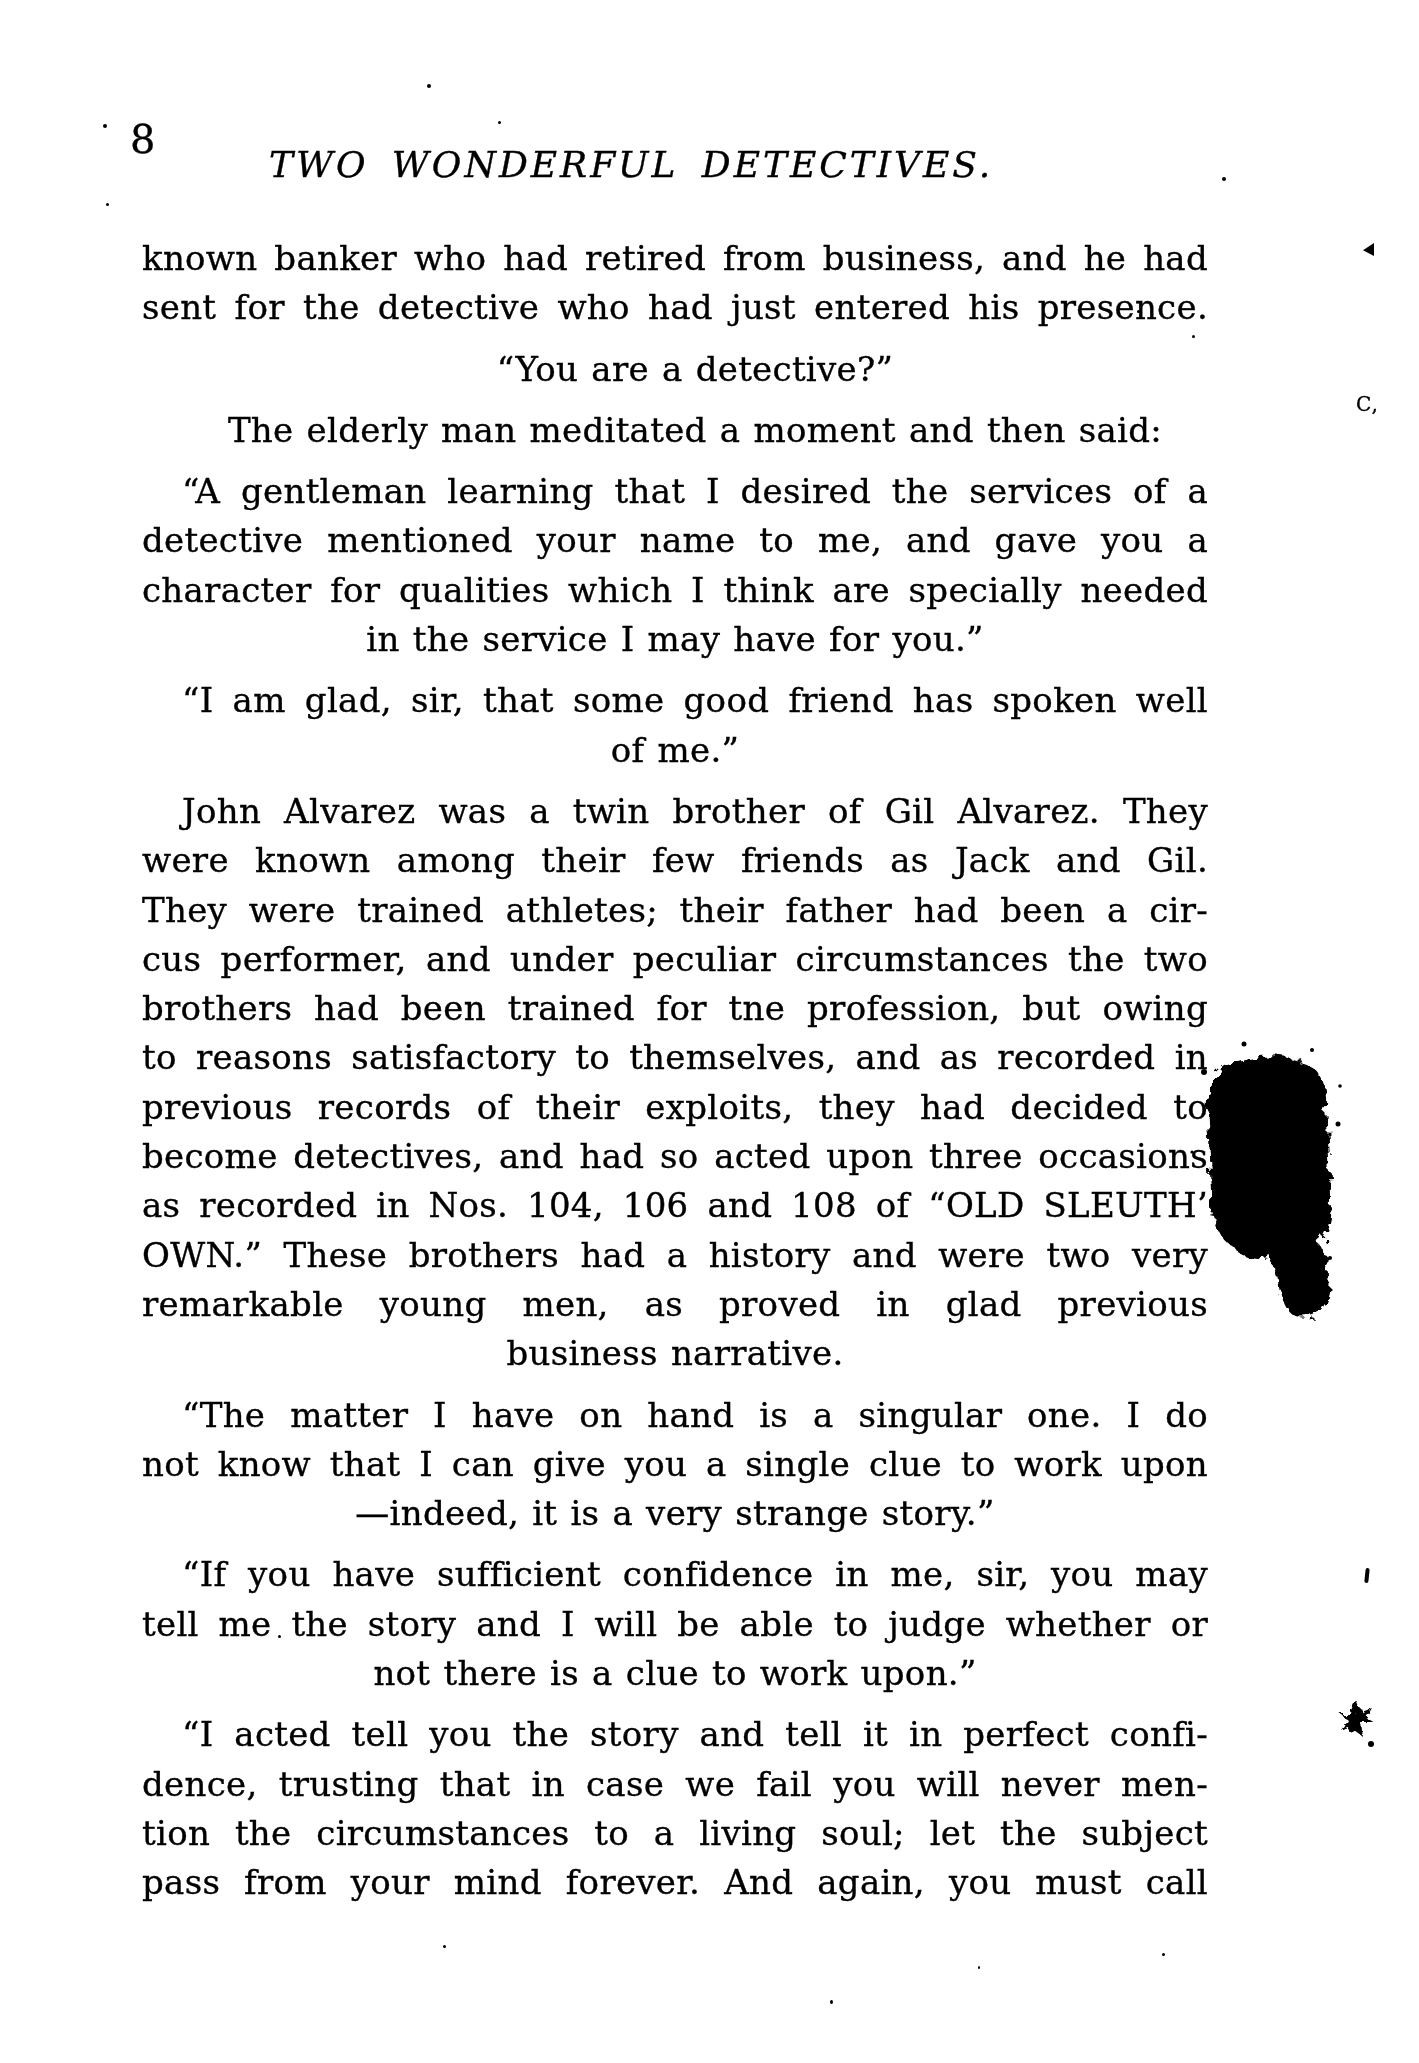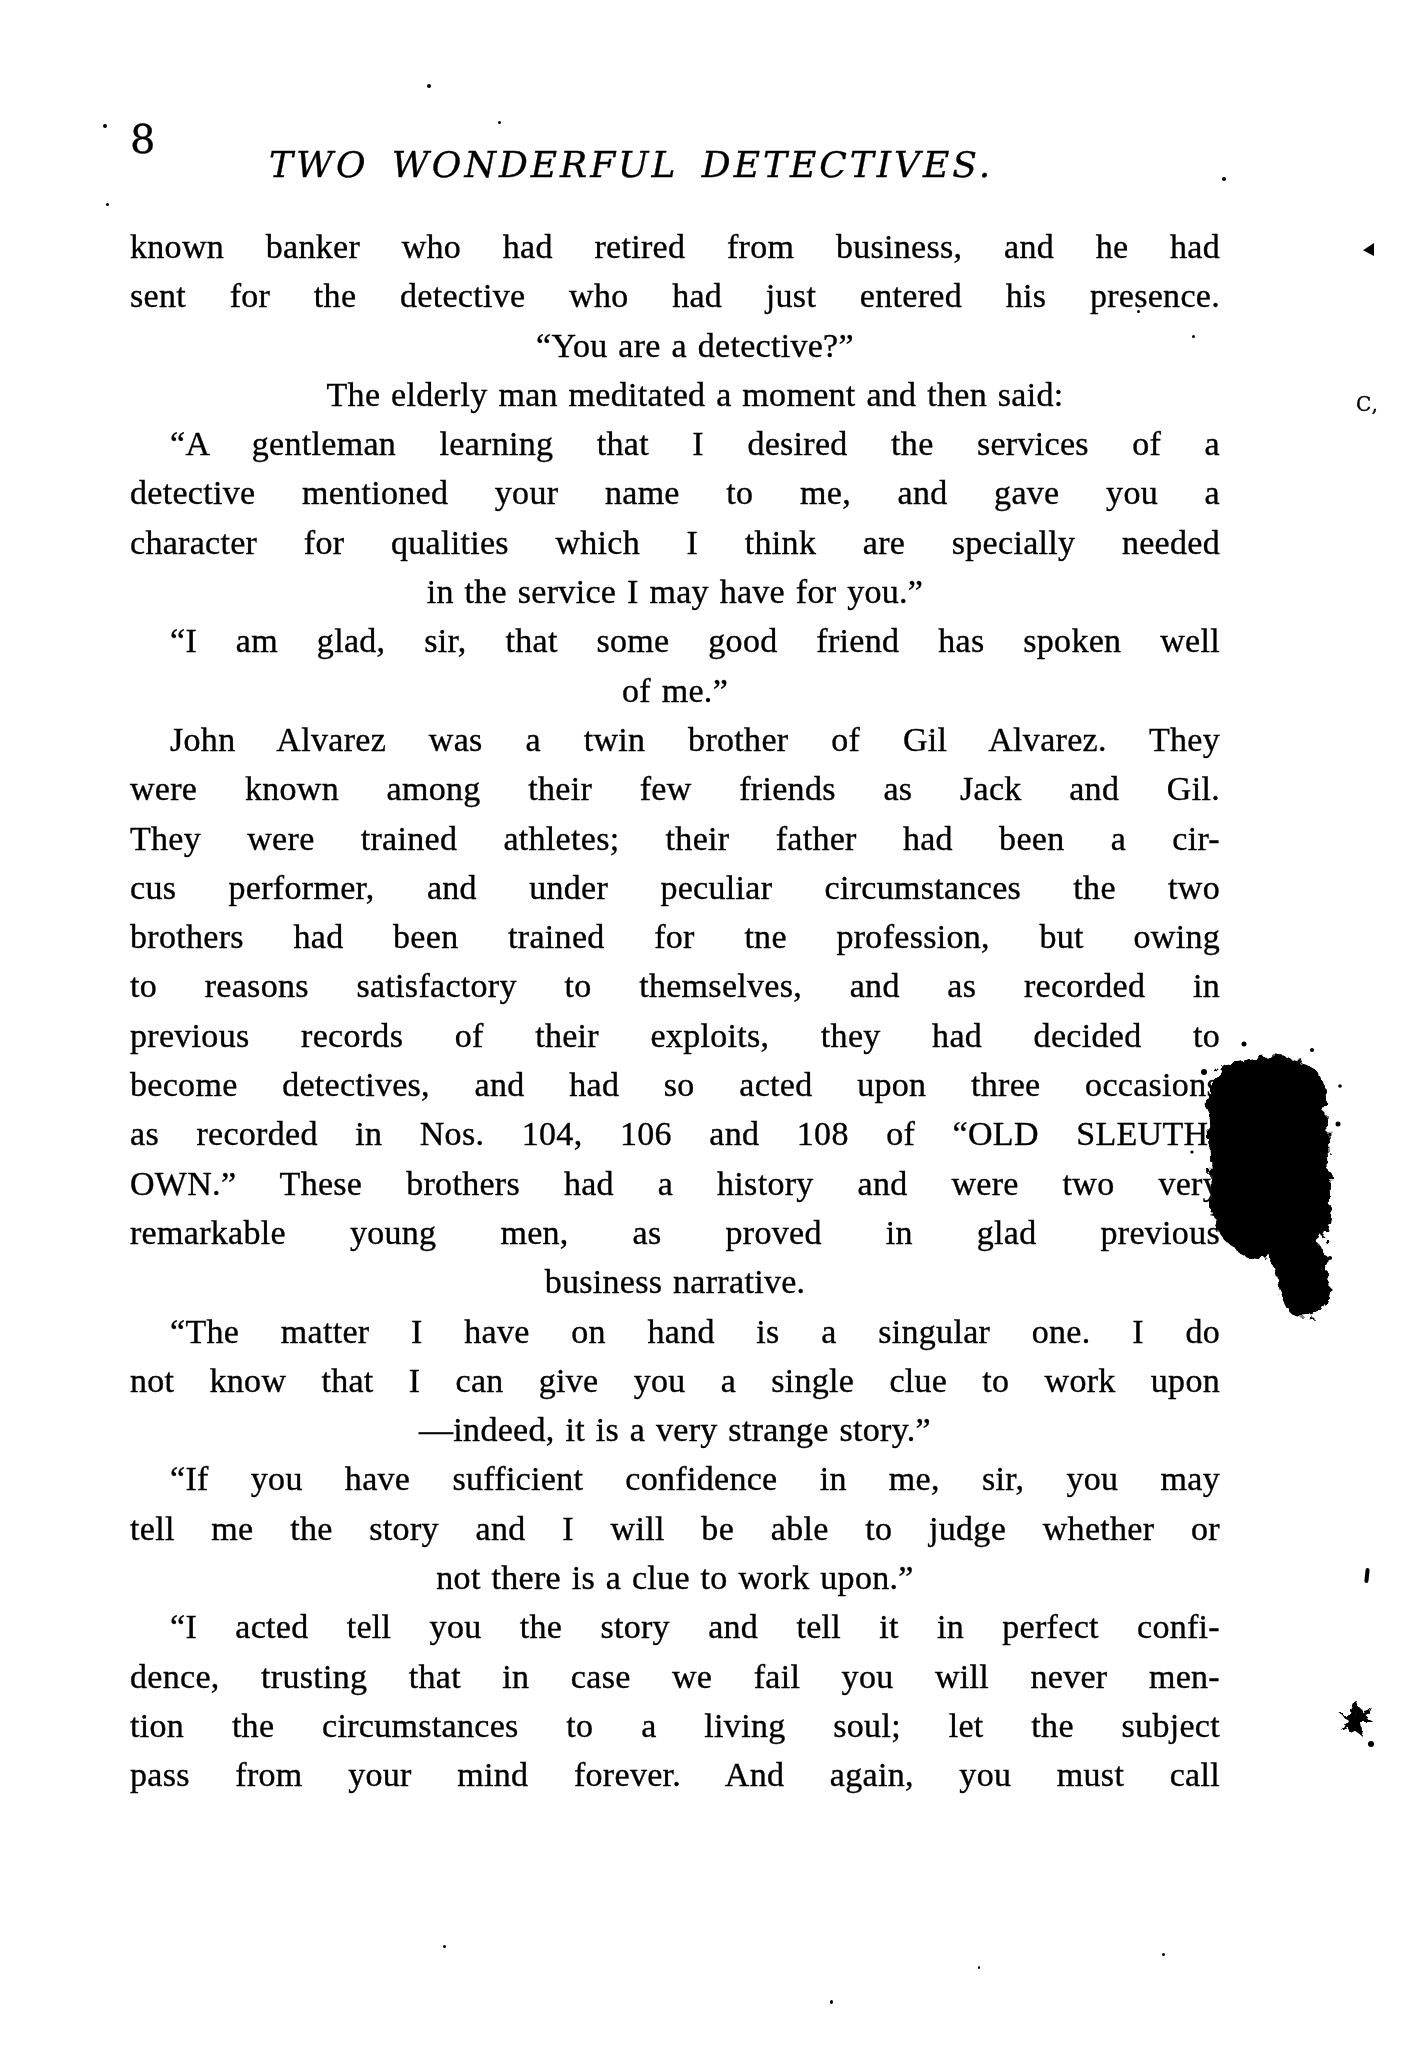--- a/index.html
+++ b/index.html
@@ -8,21 +8,21 @@
     font-family:"DejaVu Serif","Liberation Serif",serif;
     -webkit-text-stroke:0.35px #000;
   }
   .page{position:relative;width:1419px;height:2063px;background:#fff;overflow:hidden;color:#000;}
   .page-number{position:absolute;left:130px;top:116px;font-size:40px;}
   .header-title{
     position:absolute;left:631px;top:120px;transform:translateX(-50%);
     font-size:36px;font-style:italic;letter-spacing:3px;word-spacing:9px;white-space:nowrap;margin-top:24px;
   }
   .text-block{position:absolute;left:130px;top:222px;width:1090px;}
-  .para{margin:0;font-family:Liberation Serif, serif;}
+  .para{margin:12px;}
   .line{
     height:49.3px;line-height:49.3px;font-size:34px;
     letter-spacing:0.3px;word-spacing:2px;white-space:nowrap;text-align:center;
   }
   .line.j{white-space:normal;text-align:justify;text-align-last:justify;}
   .line.ind{padding-left:40px;}
   .line.j.ind{padding-left:0;text-indent:40px;}
   .blot{position:absolute;left:1180px;top:1028px;z-index:5;}
   .splotch{position:absolute;left:1338px;top:1698px;z-index:5;}
   .mark-triangle{

